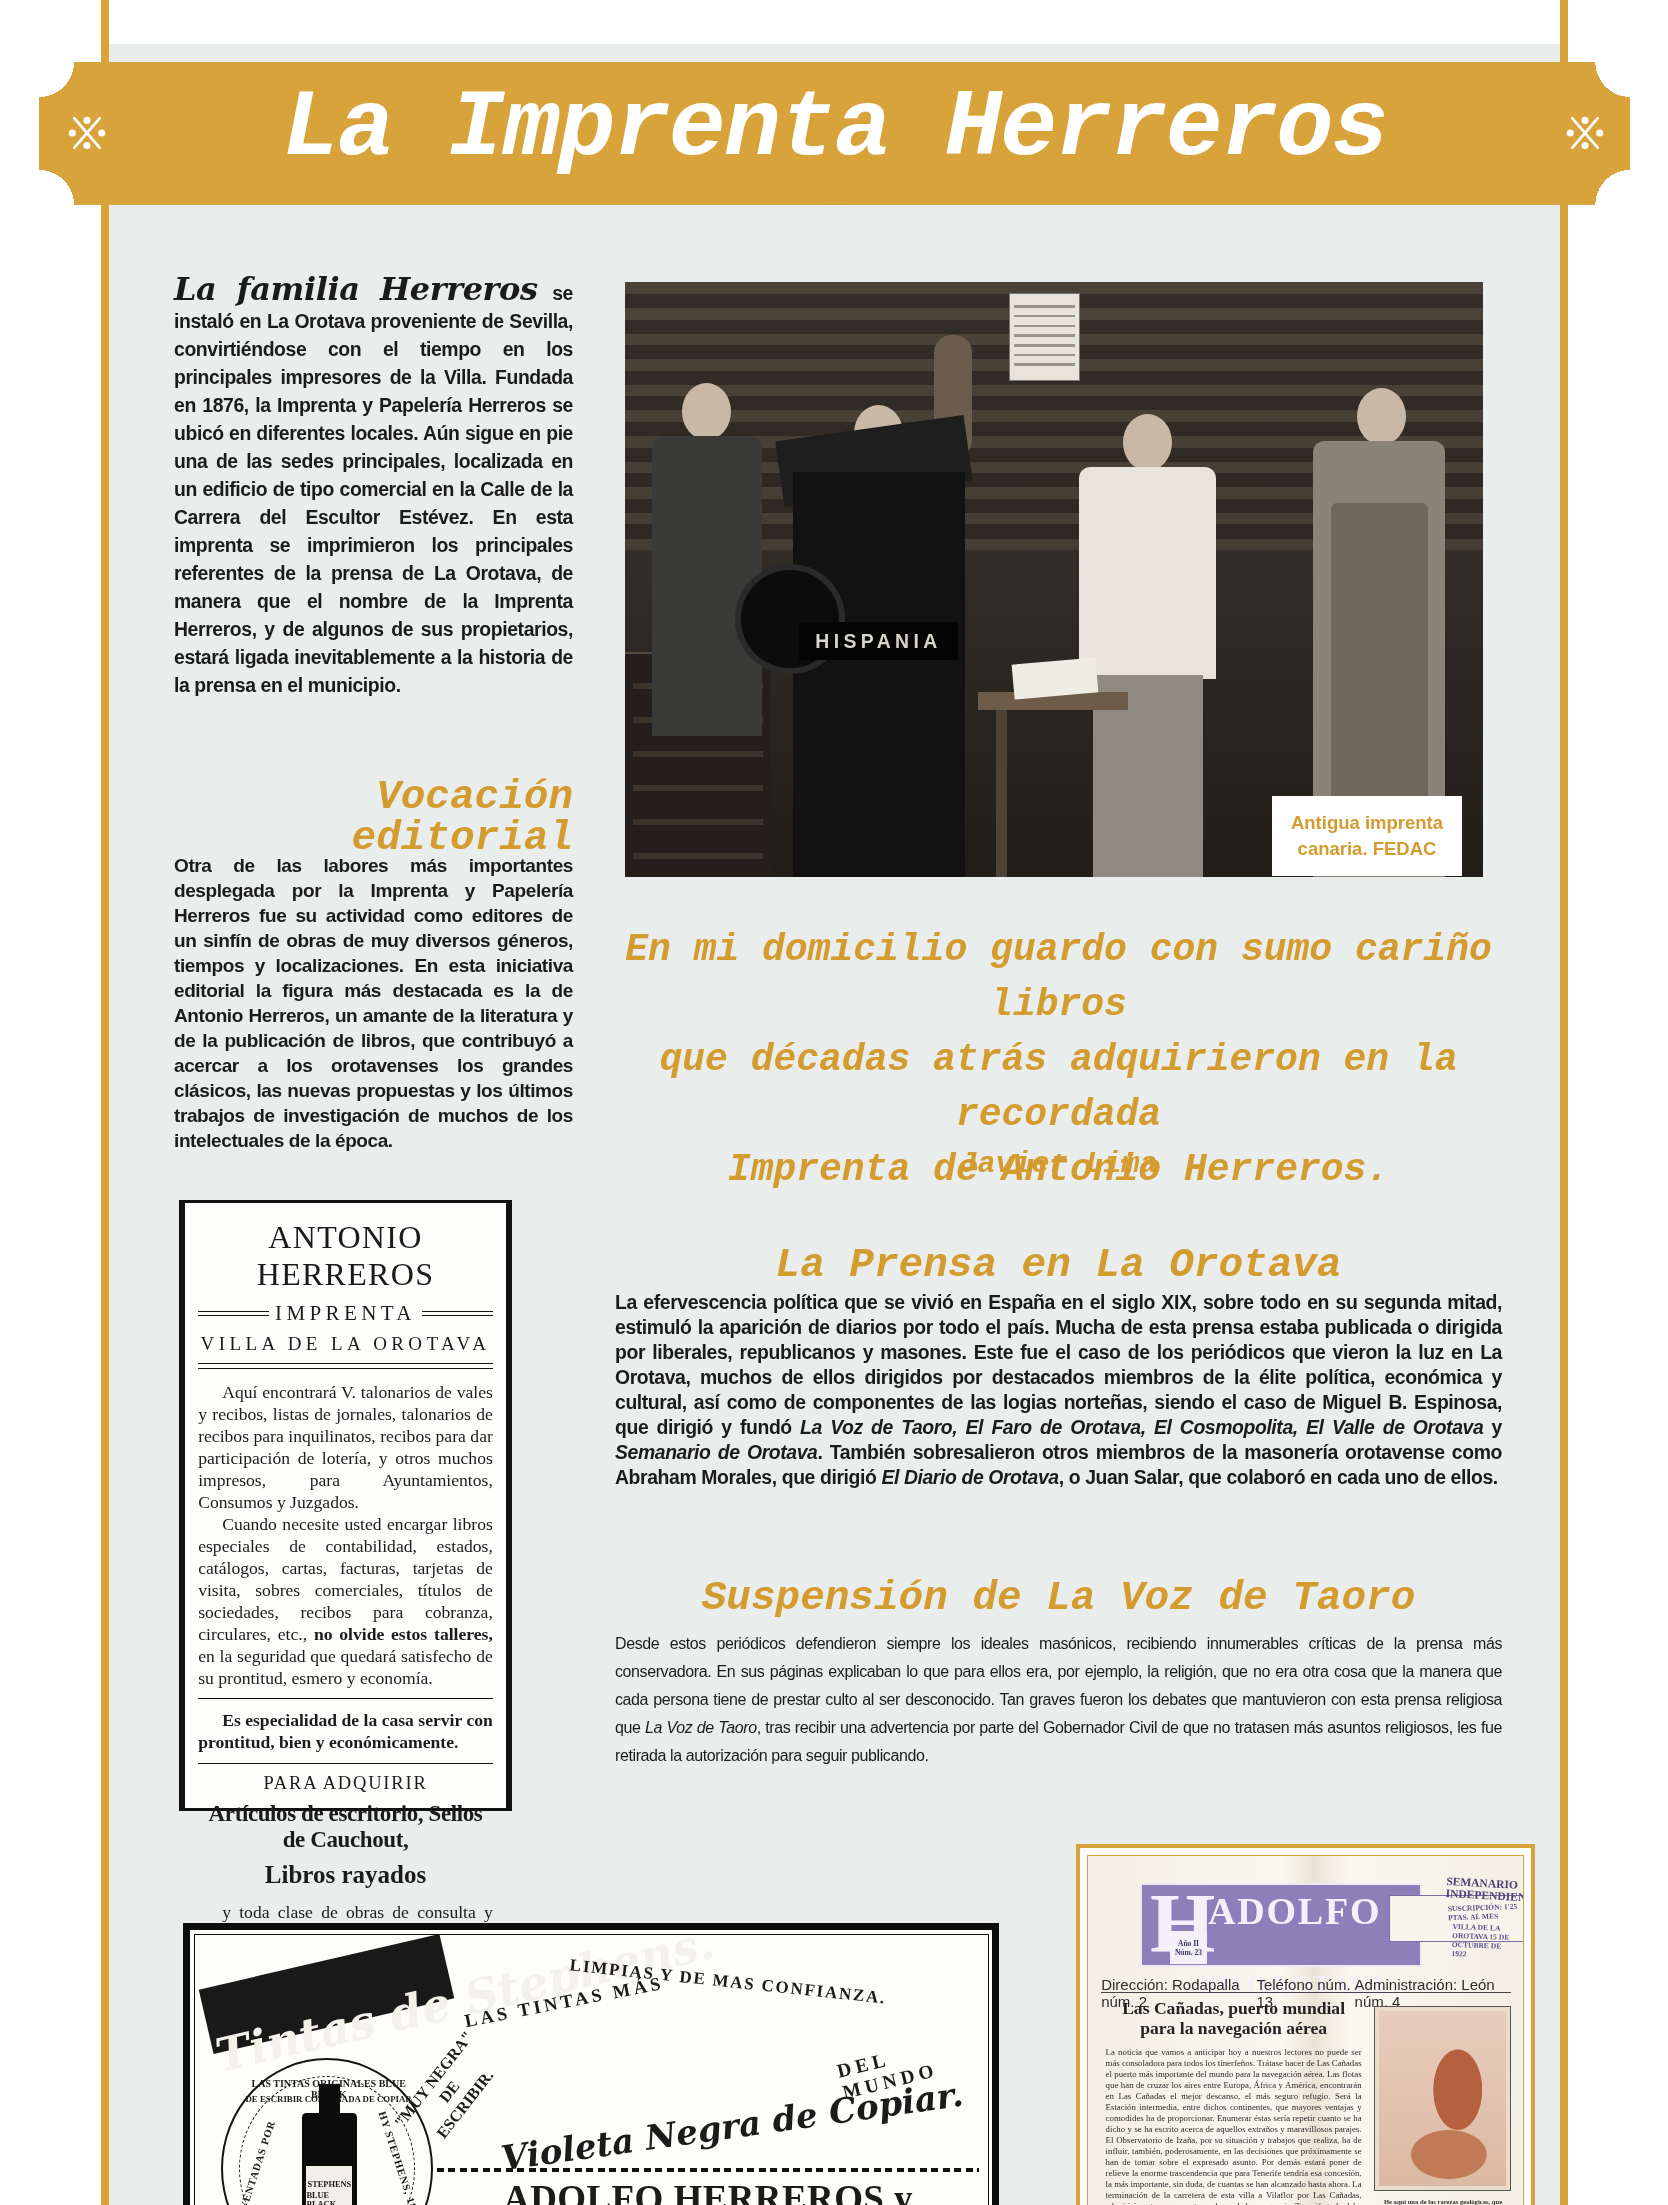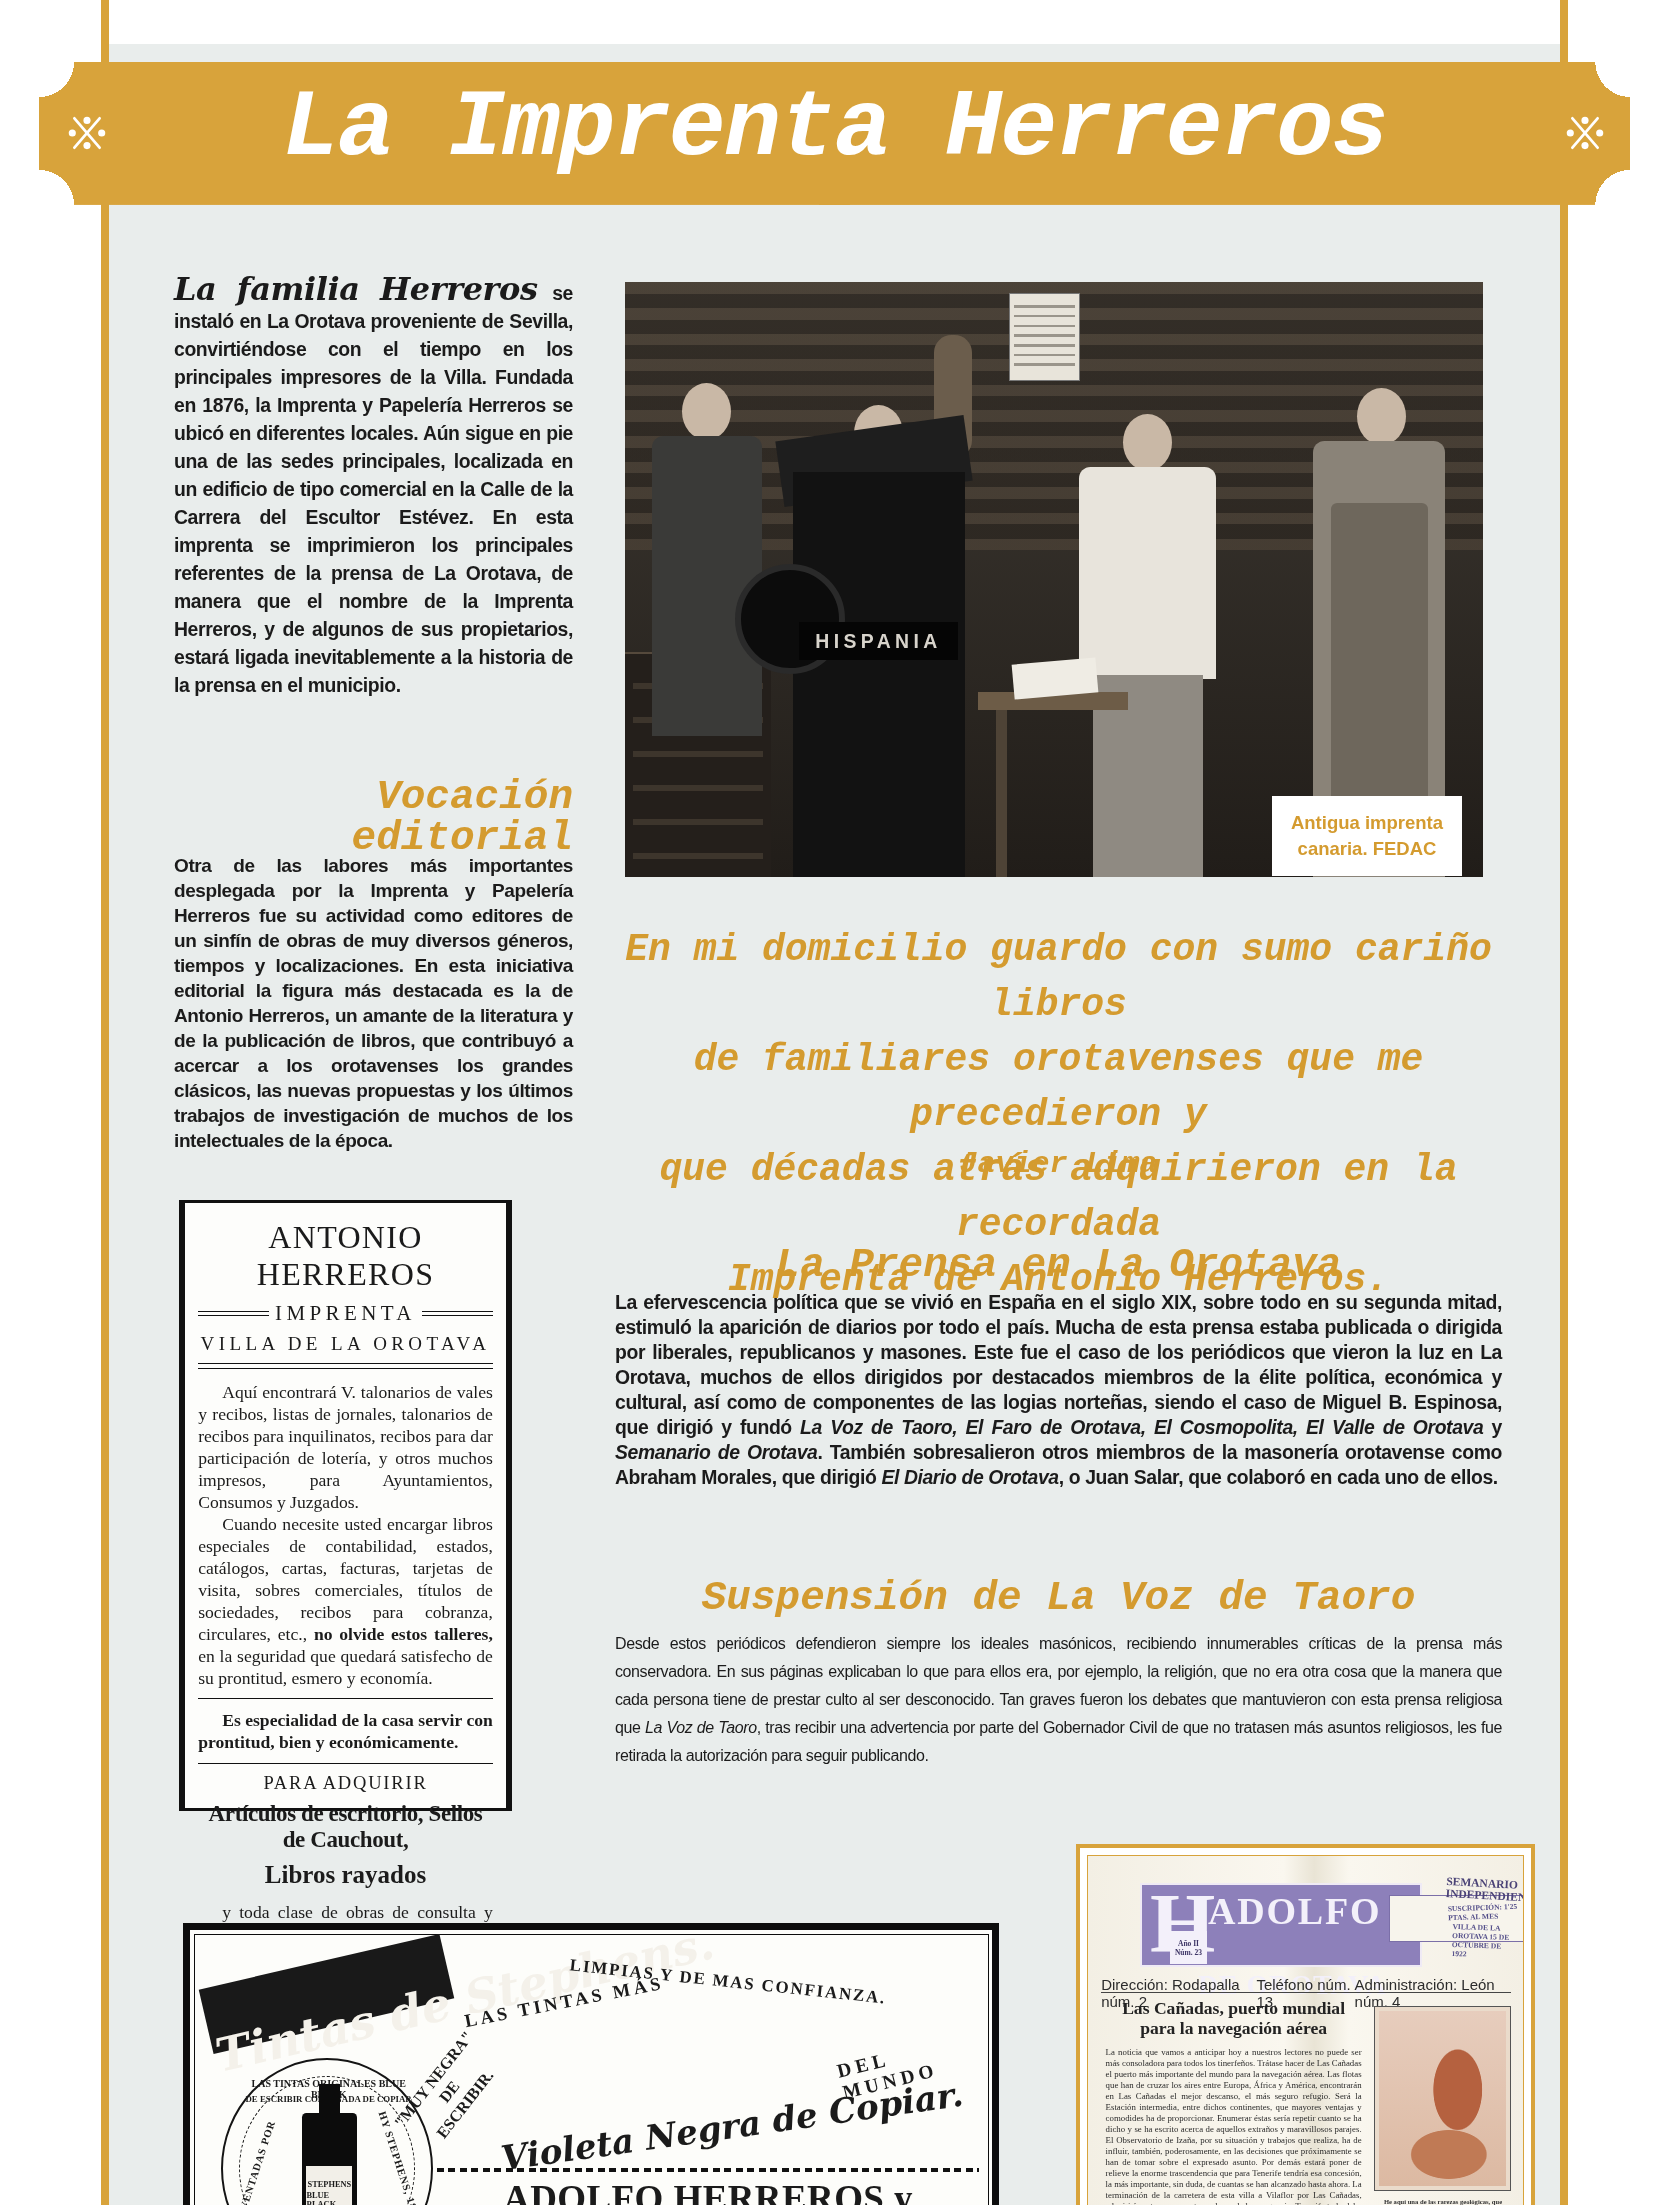--- a/index.html
+++ b/index.html
@@ -262,21 +262,20 @@
     </div>
   <div class="paper"></div>
 </div>
 <div class="abs photo-cap">
   <div>Antigua imprenta</div>
   <div>canaria. FEDAC</div>
 </div>
 
 <div class="abs quote script">
   <div>En mi domicilio guardo con sumo cariño libros</div>
-  <div>de familiares orotavenses que me precedieron y</div>
   <div>que décadas atrás adquirieron en la recordada</div>
   <div>Imprenta de Antonio Herreros.</div>
 </div>
 <div class="abs quote-attr script">Javier Lima</div>
 
 <h2 class="abs script h-gold col-left vocacion-h">Vocación editorial</h2>
 <p class="abs body-txt col-left vocacion-b">Otra de las labores más importantes desplegada por la Imprenta y Papelería Herreros fue su actividad como editores de un sinfín de obras de muy diversos géneros, tiempos y localizaciones. En esta iniciativa editorial la figura más destacada es la de Antonio Herreros, un amante de la literatura y de la publicación de libros, que contribuyó a acercar a los orotavenses los grandes clásicos, las nuevas propuestas y los últimos trabajos de investigación de muchos de los intelectuales de la época.</p>
 
 <h2 class="abs script h-gold center-h prensa-h">La Prensa en La Orotava</h2>
 <p class="abs body-txt wide prensa-b"><span>La efervescencia política que se vivió en España en el siglo XIX, sobre todo en su segunda mitad, estimuló la aparición de diarios por todo el país. Mucha de esta prensa estaba publicada o dirigida por liberales, republicanos y masones. Este fue el caso de los periódicos que vieron la luz en La Orotava, muchos de ellos dirigidos por destacados miembros de la élite política, económica y cultural, así como de componentes de las logias norteñas, siendo el caso de Miguel B. Espinosa, que dirigió y fundó </span><span class="it">La Voz de Taoro, El Faro de Orotava, El Cosmopolita, El Valle de Orotava</span><span> y </span><span class="it">Semanario de Orotava</span><span>. También sobresalieron otros miembros de la masonería orotavense como Abraham Morales, que dirigió </span><span class="it">El Diario de Orotava</span><span>, o Juan Salar, que colaboró en cada uno de ellos.</span></p>

